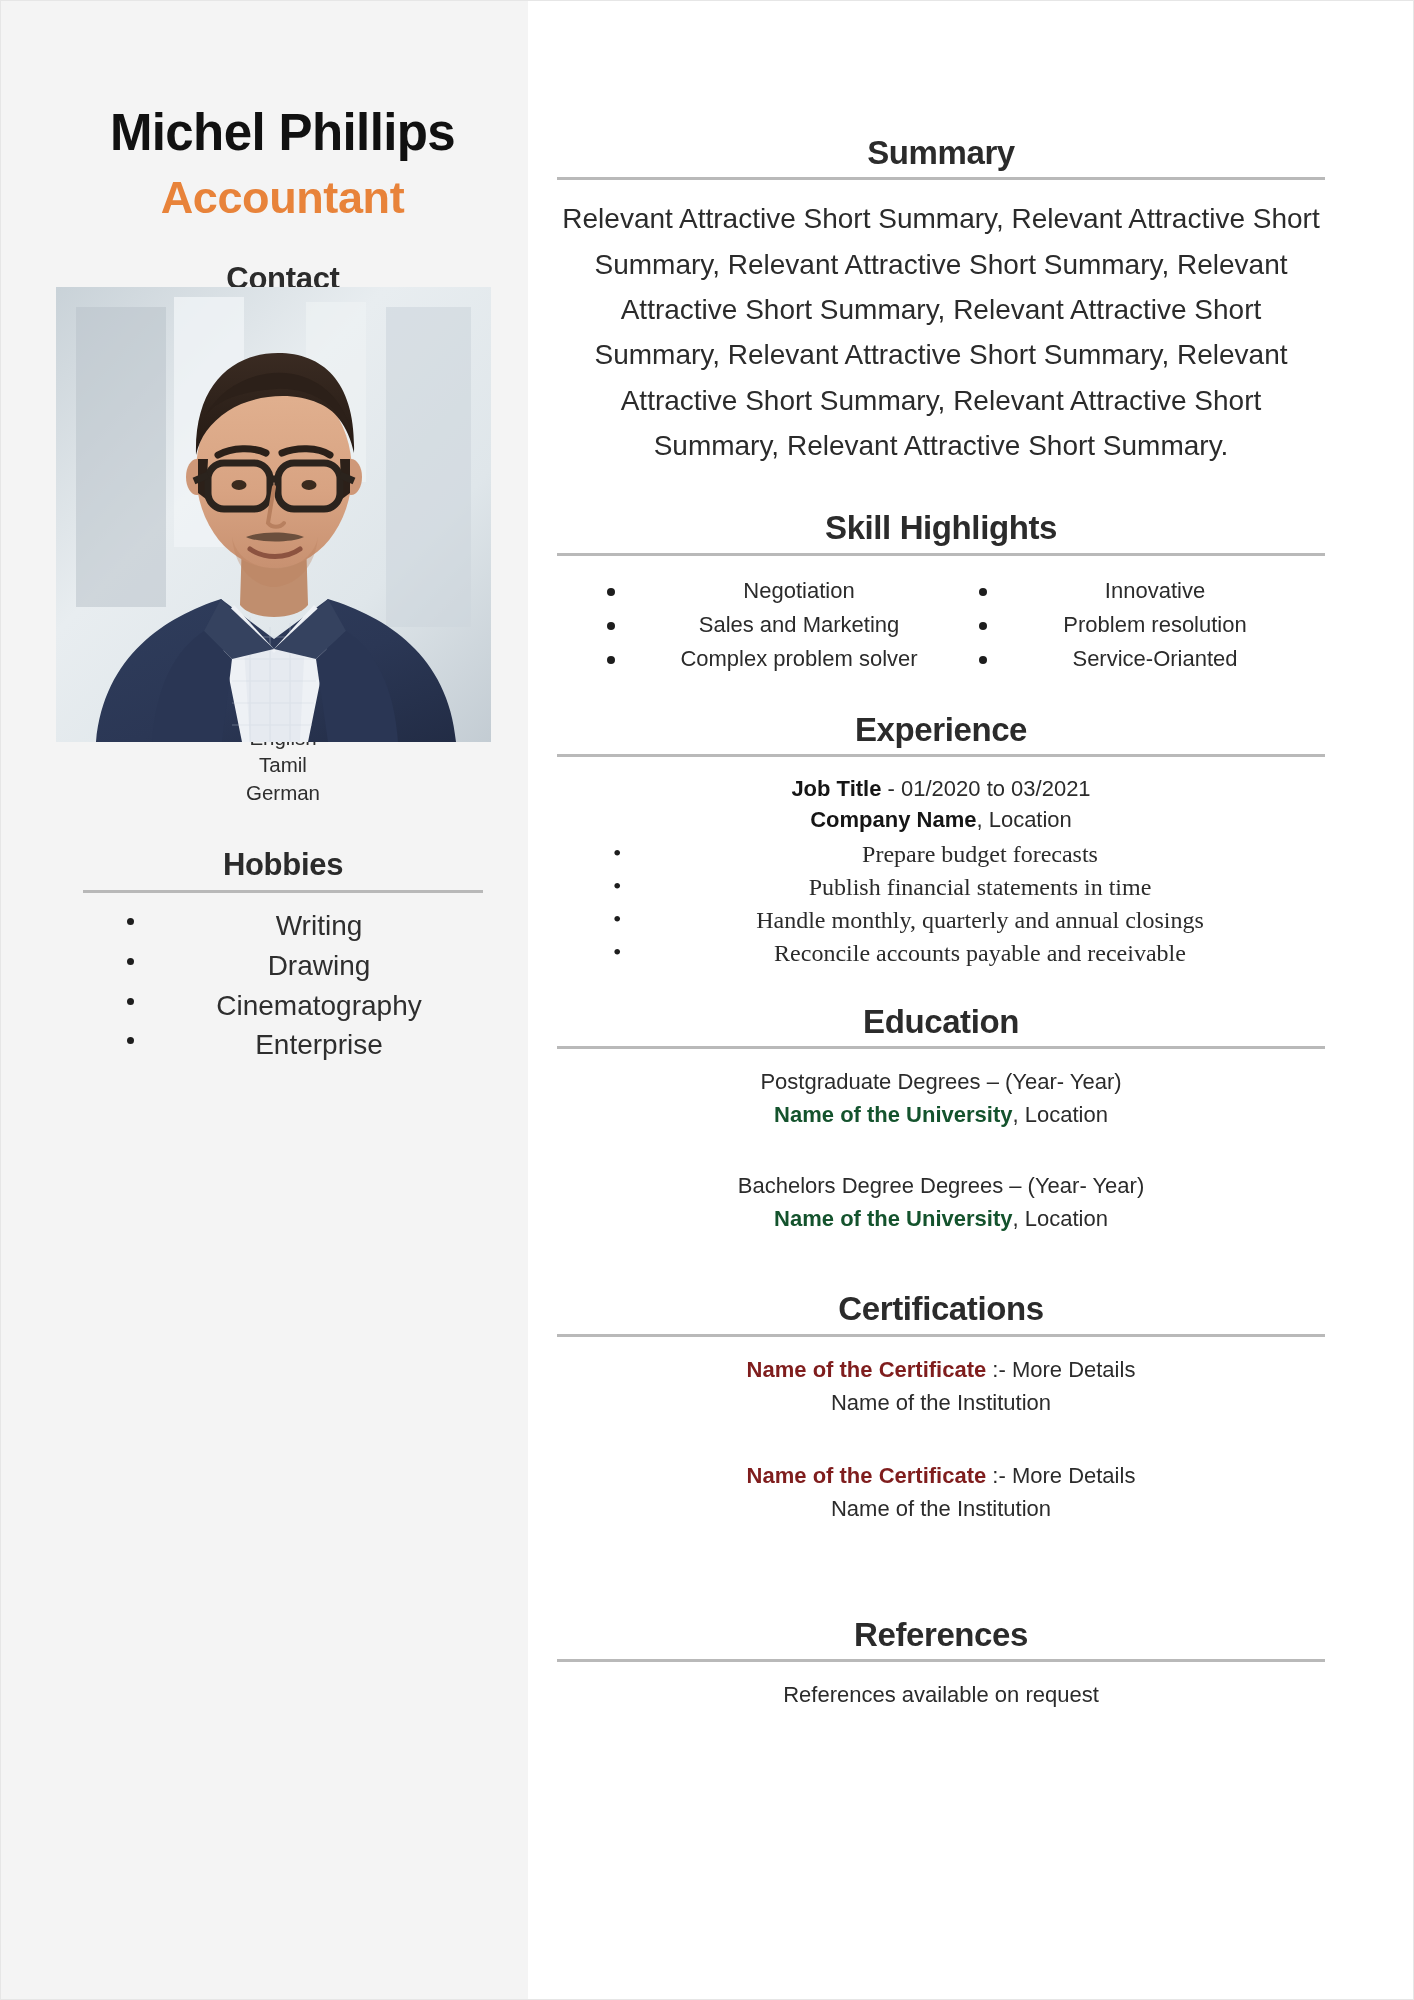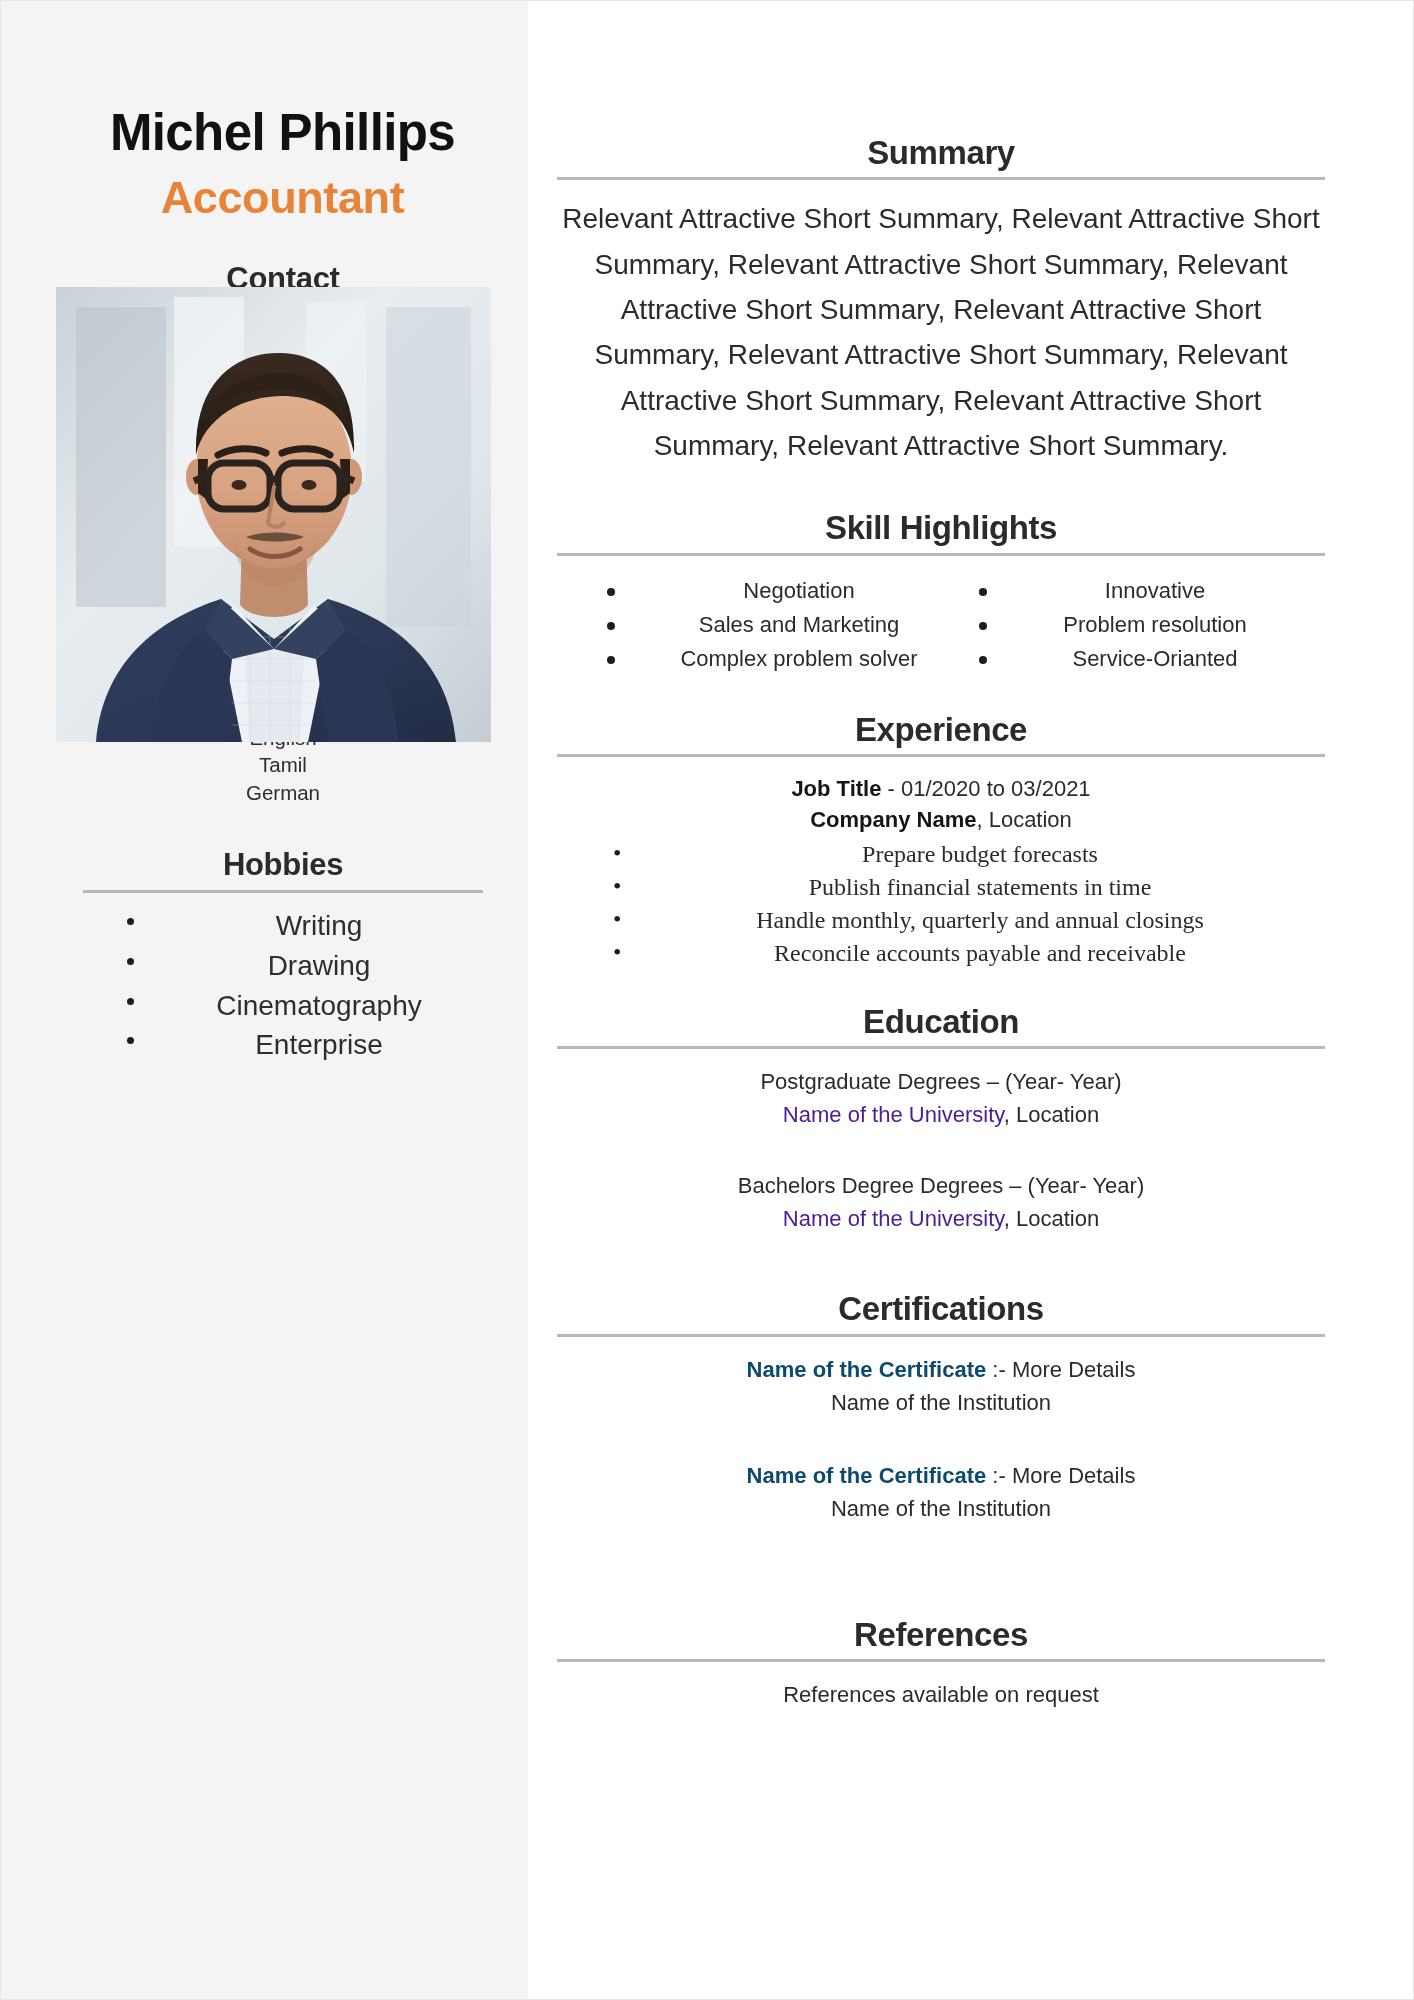--- a/index.html
+++ b/index.html
@@ -153,26 +153,26 @@
   }
   ul.exp-bullets li:before{
     content:"\2022";position:absolute;left:0;top:-1px;
     font-size:24px;color:#1d1d1d;
   }
 
   
   .edu-item{margin:0 0 38px 0;}
   .edu-deg{font-size:22px;color:#2b2b2b;line-height:1.5;}
   .edu-uni{font-size:22px;color:#2b2b2b;line-height:1.5;}
-  .edu-uni b{font-weight:normal;color:#4c1d95;}
+  .edu-uni b{font-weight:bold;color:#14532d;}
 
   
   .cert-item{margin:0 0 40px 0;}
   .cert-name{font-size:22px;color:#2b2b2b;line-height:1.5;}
-  .cert-name b{font-weight:bold;color:#0c4a6e;}
+  .cert-name b{font-weight:bold;color:#7f1d1d;}
   .cert-inst{font-size:22px;color:#2b2b2b;line-height:1.5;}
 
   .ref-text{font-size:22px;color:#2b2b2b;line-height:1.5;}
 </style>
 </head>
 <body>
 
 <div class="page">
 
   <div class="sidebar">

